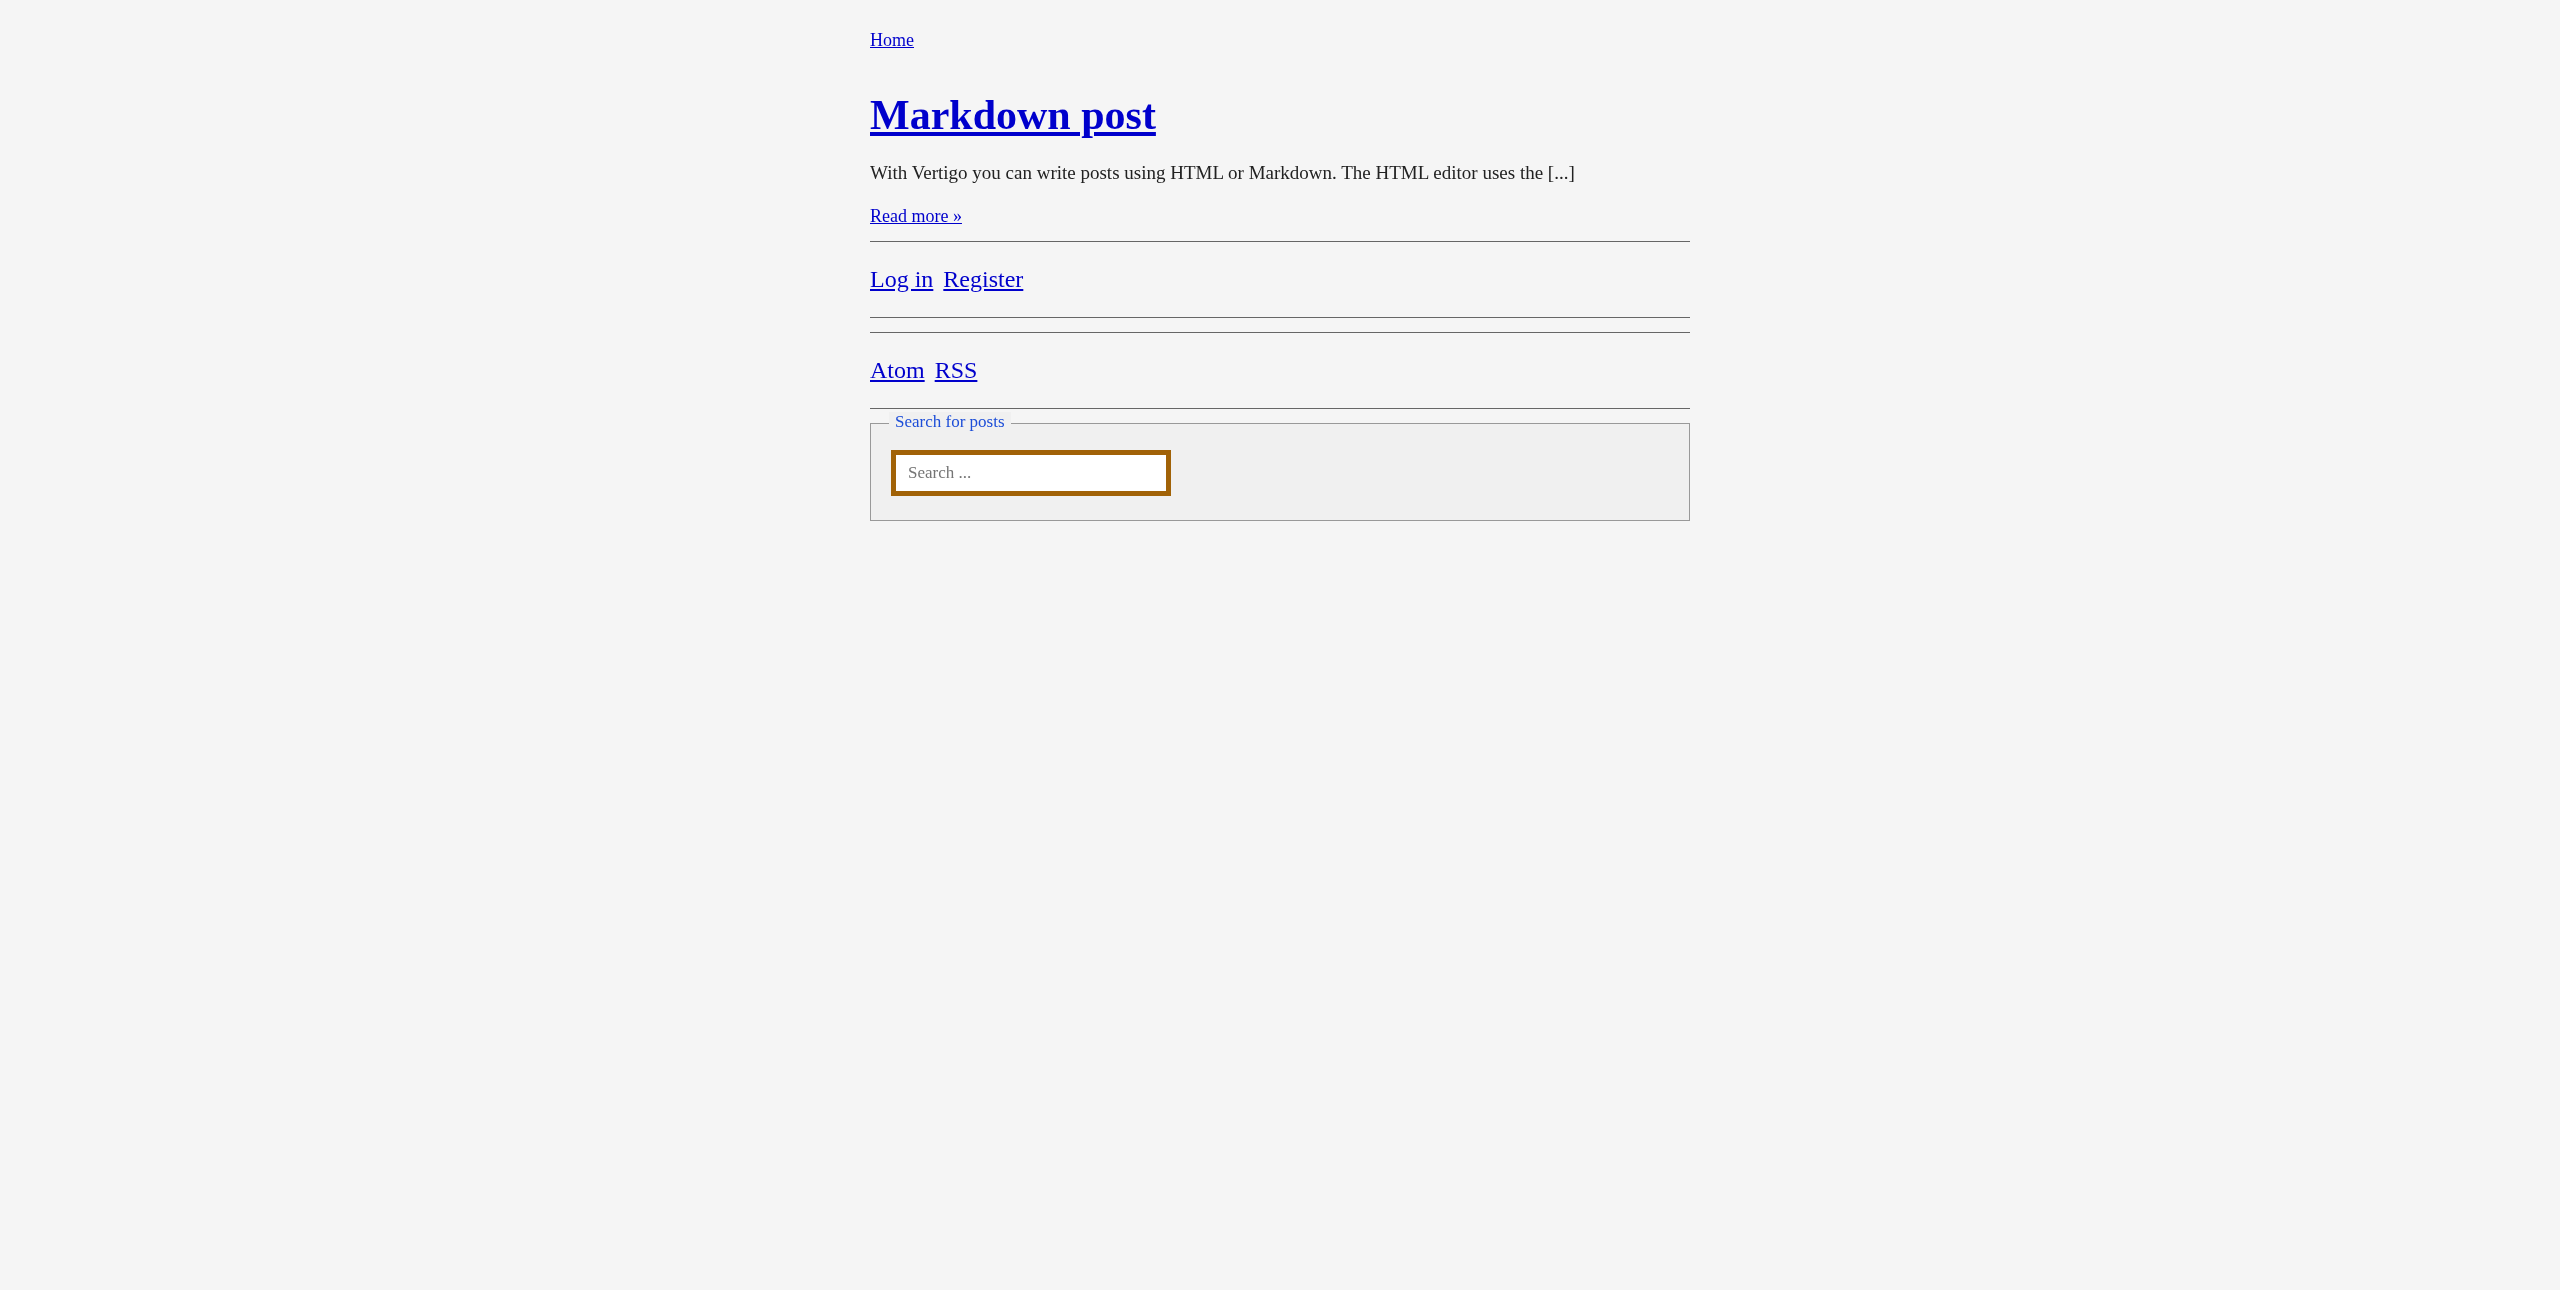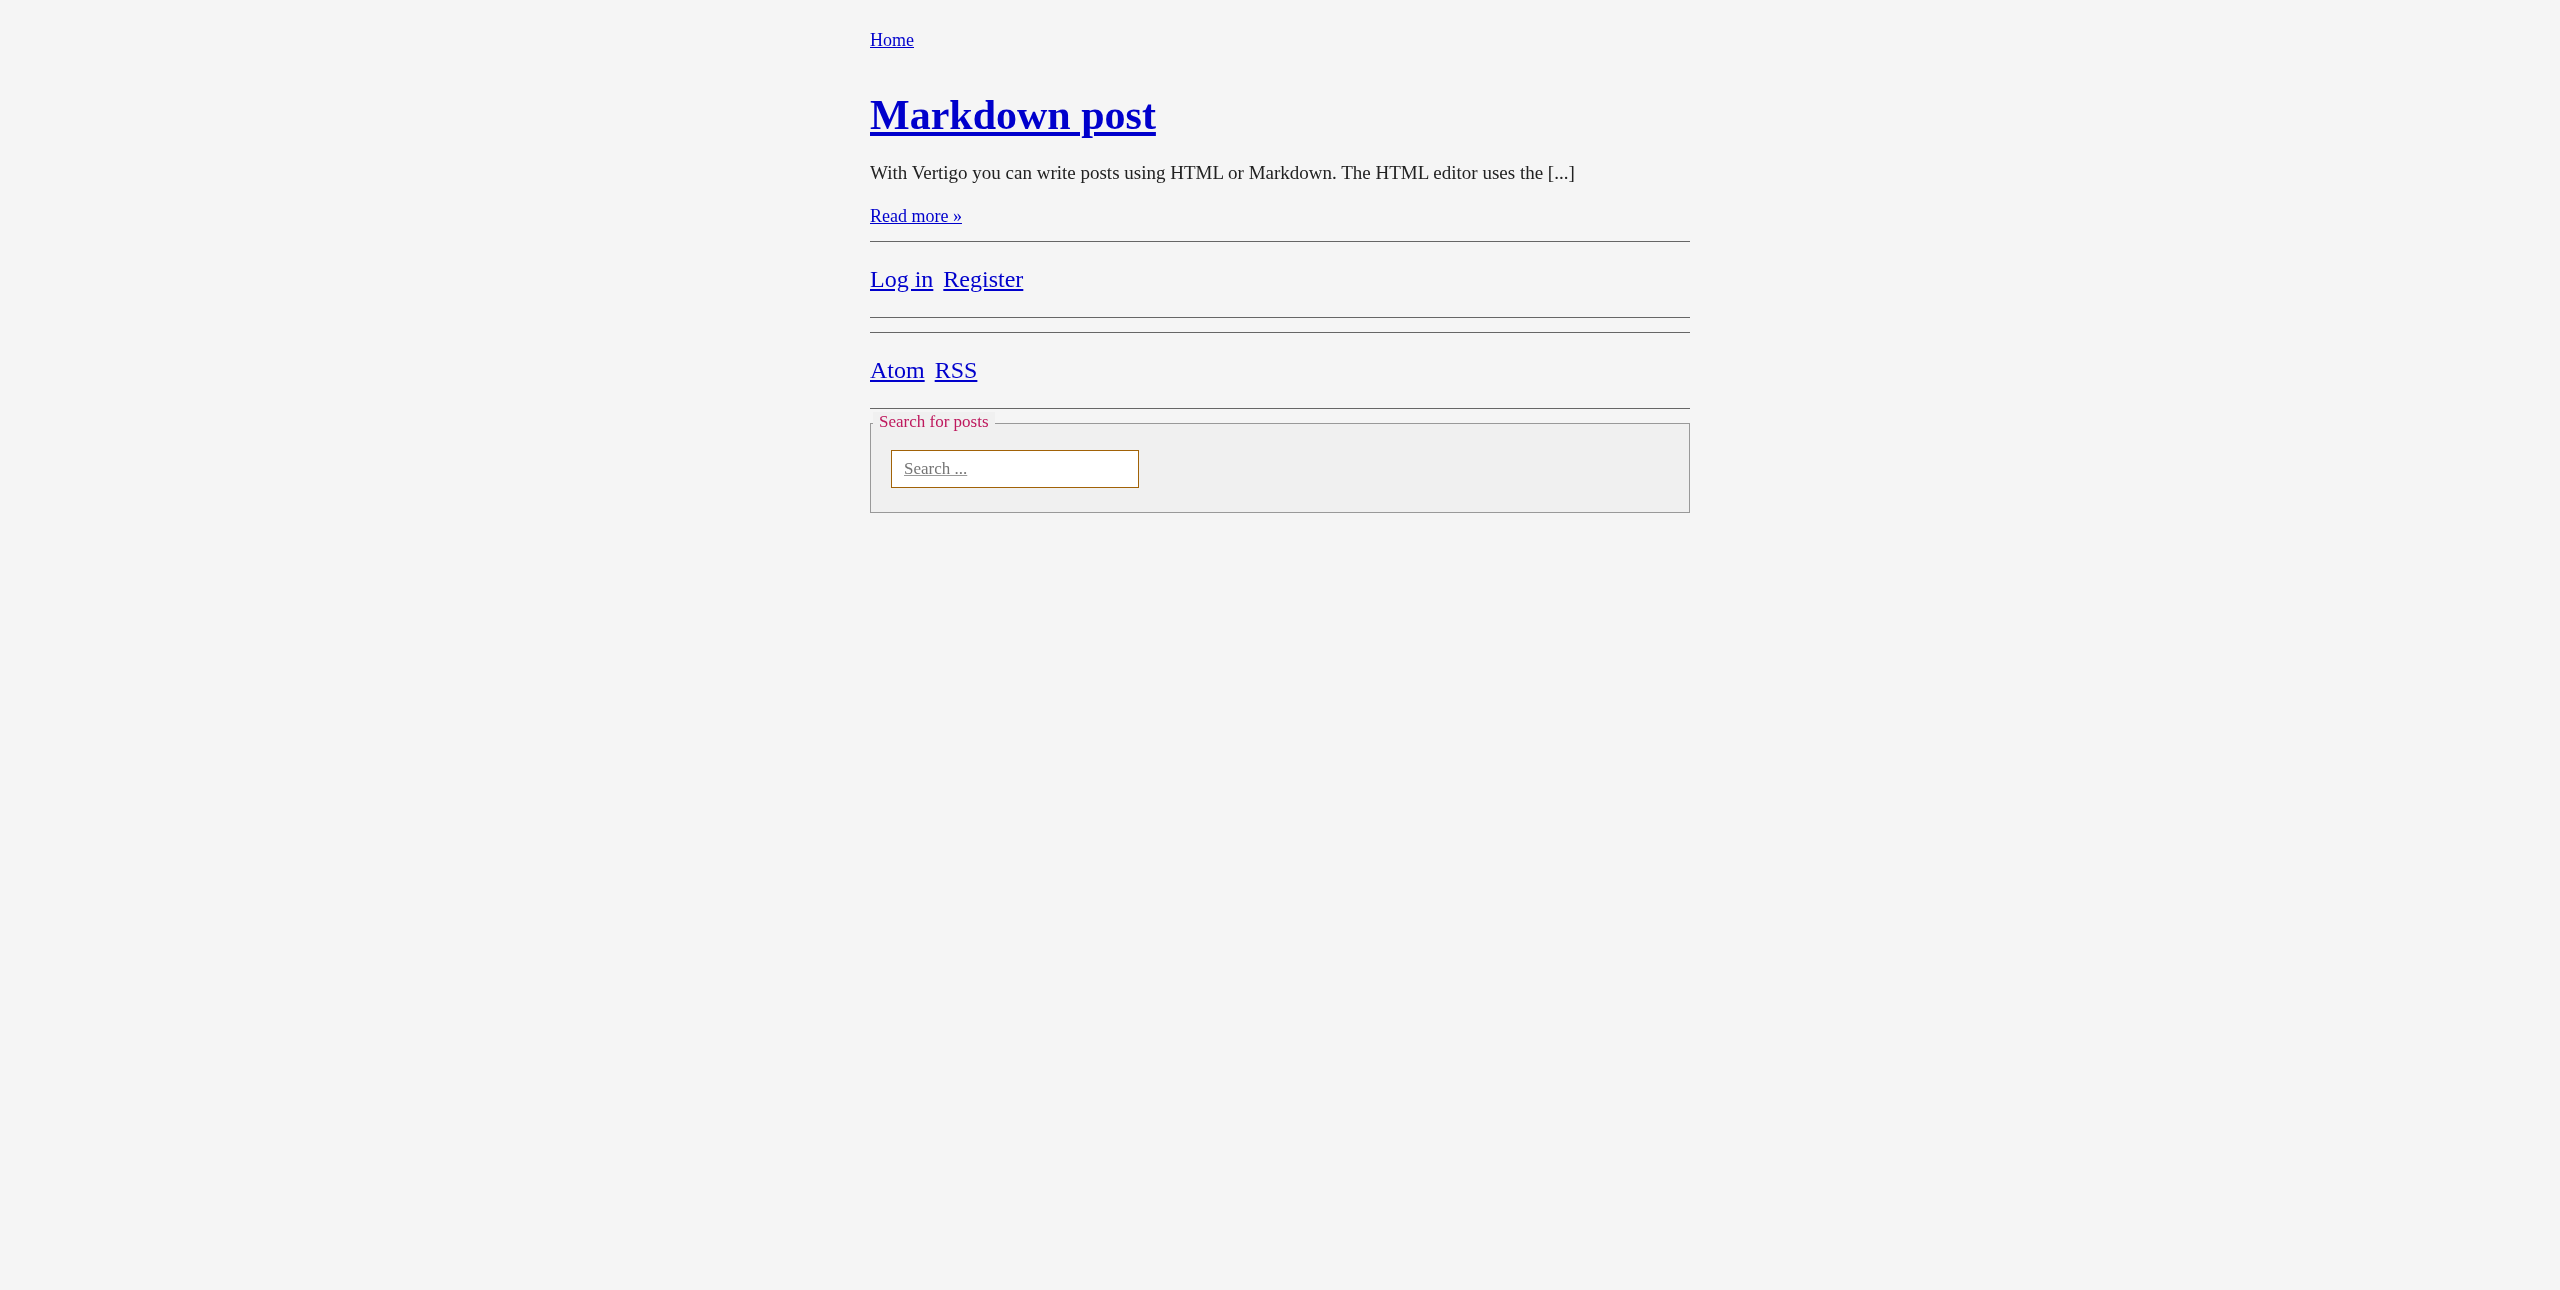--- a/index.html
+++ b/index.html
@@ -75,39 +75,38 @@
       margin-top: 14px;
       border: 1px solid #999;
       padding: 16px 20px 24px 20px;
       background: #f0f0f0;
       position: relative;
     }
 
     .search-legend {
       position: absolute;
       top: -12px;
-      left: 2px;
+      left: 18px;
       background: #f0f0f0;
       padding: 0 6px;
       font-size: 17px;
-      color: #be185d;
+      color: #1d4ed8;
       font-family: Georgia, serif;
     }
 
     .search-input {
       margin-top: 10px;
-      width: 248px;
+      width: 280px;
       padding: 8px 12px;
       font-size: 17px;
-      border: 1px solid #a16207;
+      border: 5px solid #a16207;
       background: #fff;
       color: #999;
       font-family: Georgia, serif;
       outline: none;
-      text-decoration: underline;
     }
   </style>
 </head>
 <body>
 
 <div class="page-container">
 
   <div class="breadcrumb">
     <a href="/">Home</a>
   </div>

